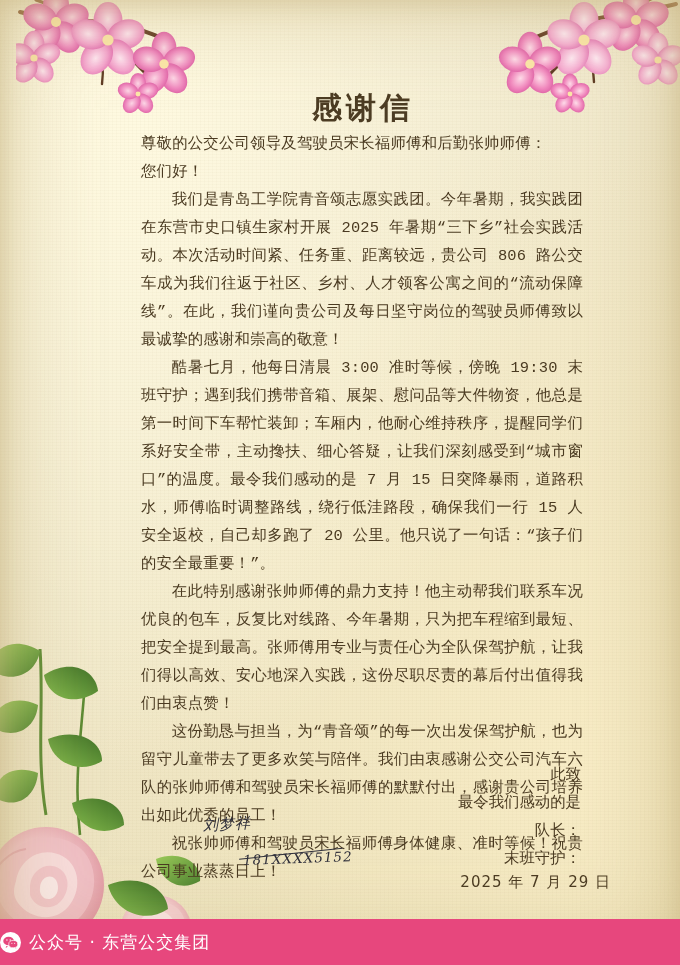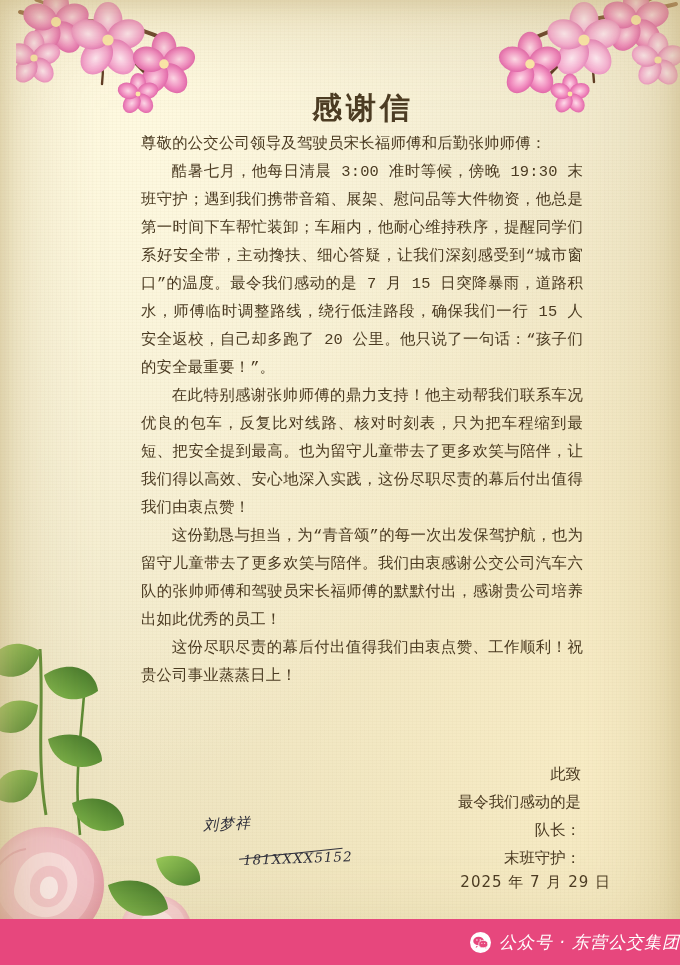--- a/index.html
+++ b/index.html
@@ -140,22 +140,21 @@
   
   .footer {
     position: absolute;
     left: 0;
     right: 0;
     bottom: 0;
     height: 46px;
     background: #e7477d;
     display: flex;
     align-items: center;
-    justify-content: flex-end;
-    font-style: italic;
+    justify-content: flex-start;
   }
   .footer-inner {
     display: flex;
     align-items: center;
     gap: 8px;
     color: #ffffff;
     font-family: "DejaVu Sans", "Liberation Sans", sans-serif;
     font-size: 17px;
     letter-spacing: 1px;
   }
@@ -370,24 +369,26 @@
       <path d="M168 224 C 192 214, 214 228, 212 246 C 192 258, 172 246, 168 224 Z" fill="url(#leaf1)"></path>
     </svg>
   </div>
 
   <div class="content">
 
     <div class="title">感谢信</div>
 
     <div class="body-text">
       <p>尊敬的公交公司领导及驾驶员宋长福师傅和后勤张帅师傅：</p>
+      <p>您们好！</p>
+      <p class="indent">我们是青岛工学院青音颂志愿实践团。今年暑期，我实践团在东营市史口镇生家村开展 2025 年暑期“三下乡”社会实践活动。本次活动时间紧、任务重、距离较远，贵公司 806 路公交车成为我们往返于社区、乡村、人才领客公寓之间的“流动保障线”。在此，我们谨向贵公司及每日坚守岗位的驾驶员师傅致以最诚挚的感谢和崇高的敬意！</p>
       <p class="indent">酷暑七月，他每日清晨 3:00 准时等候，傍晚 19:30 末班守护；遇到我们携带音箱、展架、慰问品等大件物资，他总是第一时间下车帮忙装卸；车厢内，他耐心维持秩序，提醒同学们系好安全带，主动搀扶、细心答疑，让我们深刻感受到“城市窗口”的温度。最令我们感动的是 7 月 15 日突降暴雨，道路积水，师傅临时调整路线，绕行低洼路段，确保我们一行 15 人安全返校，自己却多跑了 20 公里。他只说了一句话：“孩子们的安全最重要！”。</p>
-      <p class="indent">在此特别感谢张帅师傅的鼎力支持！他主动帮我们联系车况优良的包车，反复比对线路、核对时刻表，只为把车程缩到最短、把安全提到最高。也为留守儿童带去了更多欢笑与陪伴，让我们得以高效、安心地深入实践，这份尽职尽责的幕后付出值得我们由衷点赞！</p>
+      <p class="indent">在此特别感谢张帅师傅的鼎力支持！他主动帮我们联系车况优良的包车，反复比对线路、今年暑期，只为把车程缩到最短、把安全提到最高。张师傅用专业与责任心为全队保驾护航，让我们得以高效、安心地深入实践，这份尽职尽责的幕后付出值得我们由衷点赞！</p>
       <p class="indent">这份勤恳与担当，为“青音颂”的每一次出发保驾护航，也为留守儿童带去了更多欢笑与陪伴。我们由衷感谢公交公司汽车六队的张帅师傅和驾驶员宋长福师傅的默默付出，感谢贵公司培养出如此优秀的员工！</p>
-      <p class="indent">这份尽职尽责的幕后付出值得我们由衷点赞、工作顺利！祝贵公司事业蒸蒸日上！</p>
+      <p class="indent">祝张帅师傅和驾驶员宋长福师傅身体健康、准时等候！祝贵公司事业蒸蒸日上！</p>
     </div>
 
     <div class="sig-block">
       <div class="sig-line" style="text-indent:2em;">此致</div>
       <div class="sig-line">最令我们感动的是</div>
       <div class="sig-line">
         <span>队长：</span>
         <span class="handwrite hand-name">刘梦祥</span>
       </div>
       <div class="sig-line" style="height:34px;">

